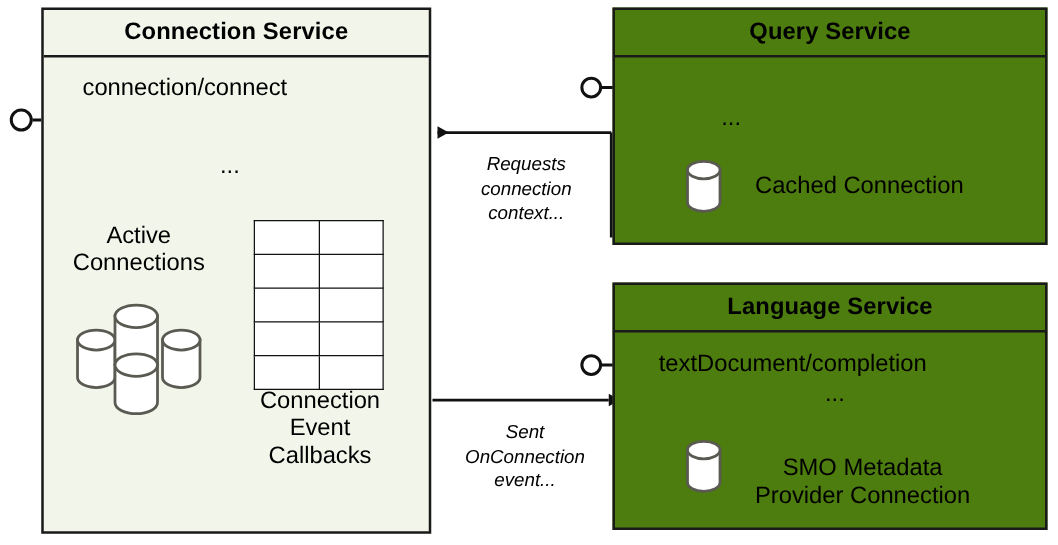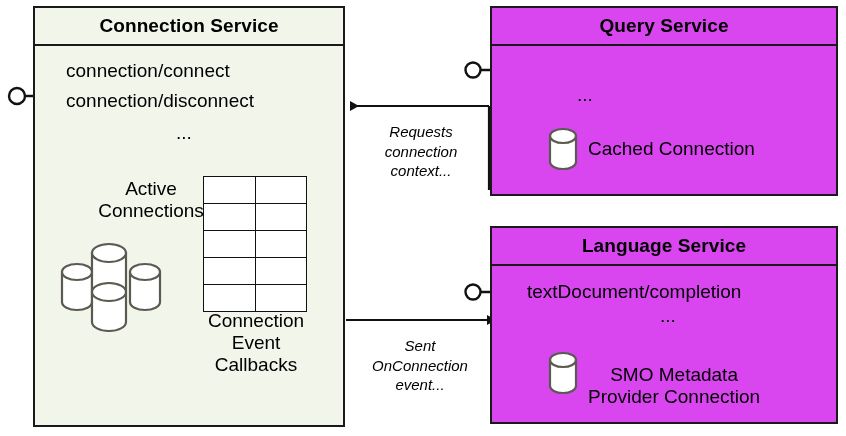--- a/index.html
+++ b/index.html
@@ -3,38 +3,38 @@
 <meta charset="utf-8">
 <style>
   html,body{margin:0;padding:0;background:#ffffff;}
   body{width:846px;height:436px;position:relative;overflow:hidden;
        font-family:"Liberation Sans","DejaVu Sans",sans-serif;color:#000;}
   .stage{position:absolute;left:0;top:0;width:846px;height:436px;}
   svg.layer{position:absolute;left:0;top:0;width:846px;height:436px;}
 
   .box{position:absolute;box-sizing:border-box;border:2px solid #1a1a1a;}
   .box-green{background:#f2f5ea;}
-  .box-gray{background:#d946ef;}
+  .box-gray{background:#4d7c0f;}
   .box-header{position:absolute;left:0;top:0;right:0;height:38px;
        border-bottom:2px solid #1a1a1a;box-sizing:border-box;
        display:flex;align-items:center;justify-content:center;}
   .box-title{font-weight:bold;font-size:19px;letter-spacing:0.1px;}
 
   .iface-text{position:absolute;font-size:19px;white-space:nowrap;}
   .ellipsis{position:absolute;font-size:19px;}
 
   .cap{position:absolute;text-align:center;font-size:19px;line-height:1.16;}
   .edge-label{position:absolute;font-style:italic;font-size:15px;
        text-align:center;line-height:1.3;}
 
   .grid-table{position:absolute;border-collapse:collapse;background:#fff;}
   .grid-table td{border:1.6px solid #111;padding:0;background:#fff;}
 
   .cyl-wrap{position:absolute;}
-  .row-inline{position:absolute;display:flex;align-items:center;gap:8px;}
+  .row-inline{position:absolute;display:flex;align-items:center;gap:24px;}
   .inline-label{font-size:19px;white-space:nowrap;}
   .inline-label.two-line{text-align:center;line-height:1.16;}
 </style>
 </head>
 <body>
 
 <div class="stage">
 
   <svg class="layer" viewBox="0 0 846 436">
     <defs>
@@ -71,24 +71,23 @@
     </g>
   </svg>
 
   <div class="box box-green" style="left:33px;top:6px;width:312px;height:421px;">
     <div class="box-header">
       <span class="box-title">Connection Service</span>
     </div>
   </div>
 
   <div class="iface-text" style="left:66px;top:60px;">connection/connect</div>
-  <div class="iface-text" style="left:66px;top:90px;">connection/disconnect</div>
   <div class="ellipsis" style="left:176px;top:122px;">...</div>
 
-  <div class="cap" style="left:36px;top:178px;width:150px;padding-left:40px;">
+  <div class="cap" style="left:36px;top:178px;width:150px;">
     <div>Active</div>
     <div>Connections</div>
   </div>
 
   <div class="cyl-wrap" style="left:52px;top:240px;width:120px;height:96px;">
     <svg viewBox="0 0 120 96" width="120" height="96">
       <g fill="#ffffff" stroke="#5a5a52" stroke-width="2.2">
 
         <path d="M10,32 v30 a15,8 0 0,0 30,0 v-30 z"></path>
         <ellipse cx="25" cy="32" rx="15" ry="8"></ellipse>

